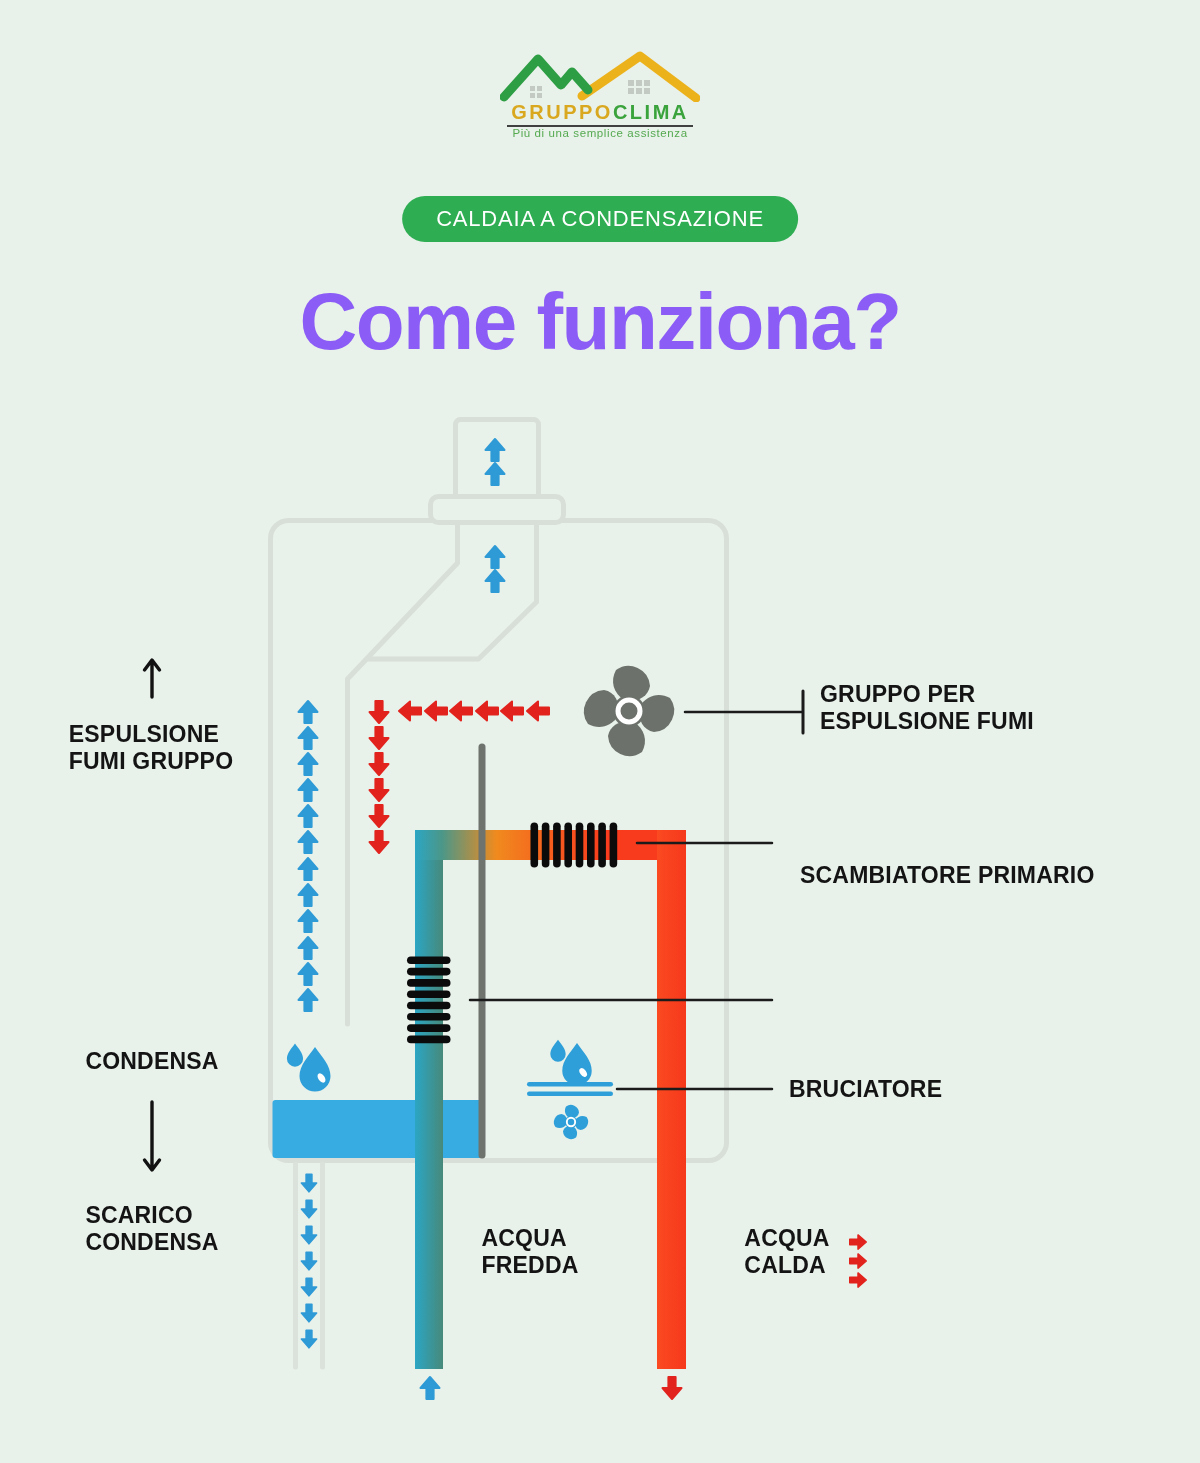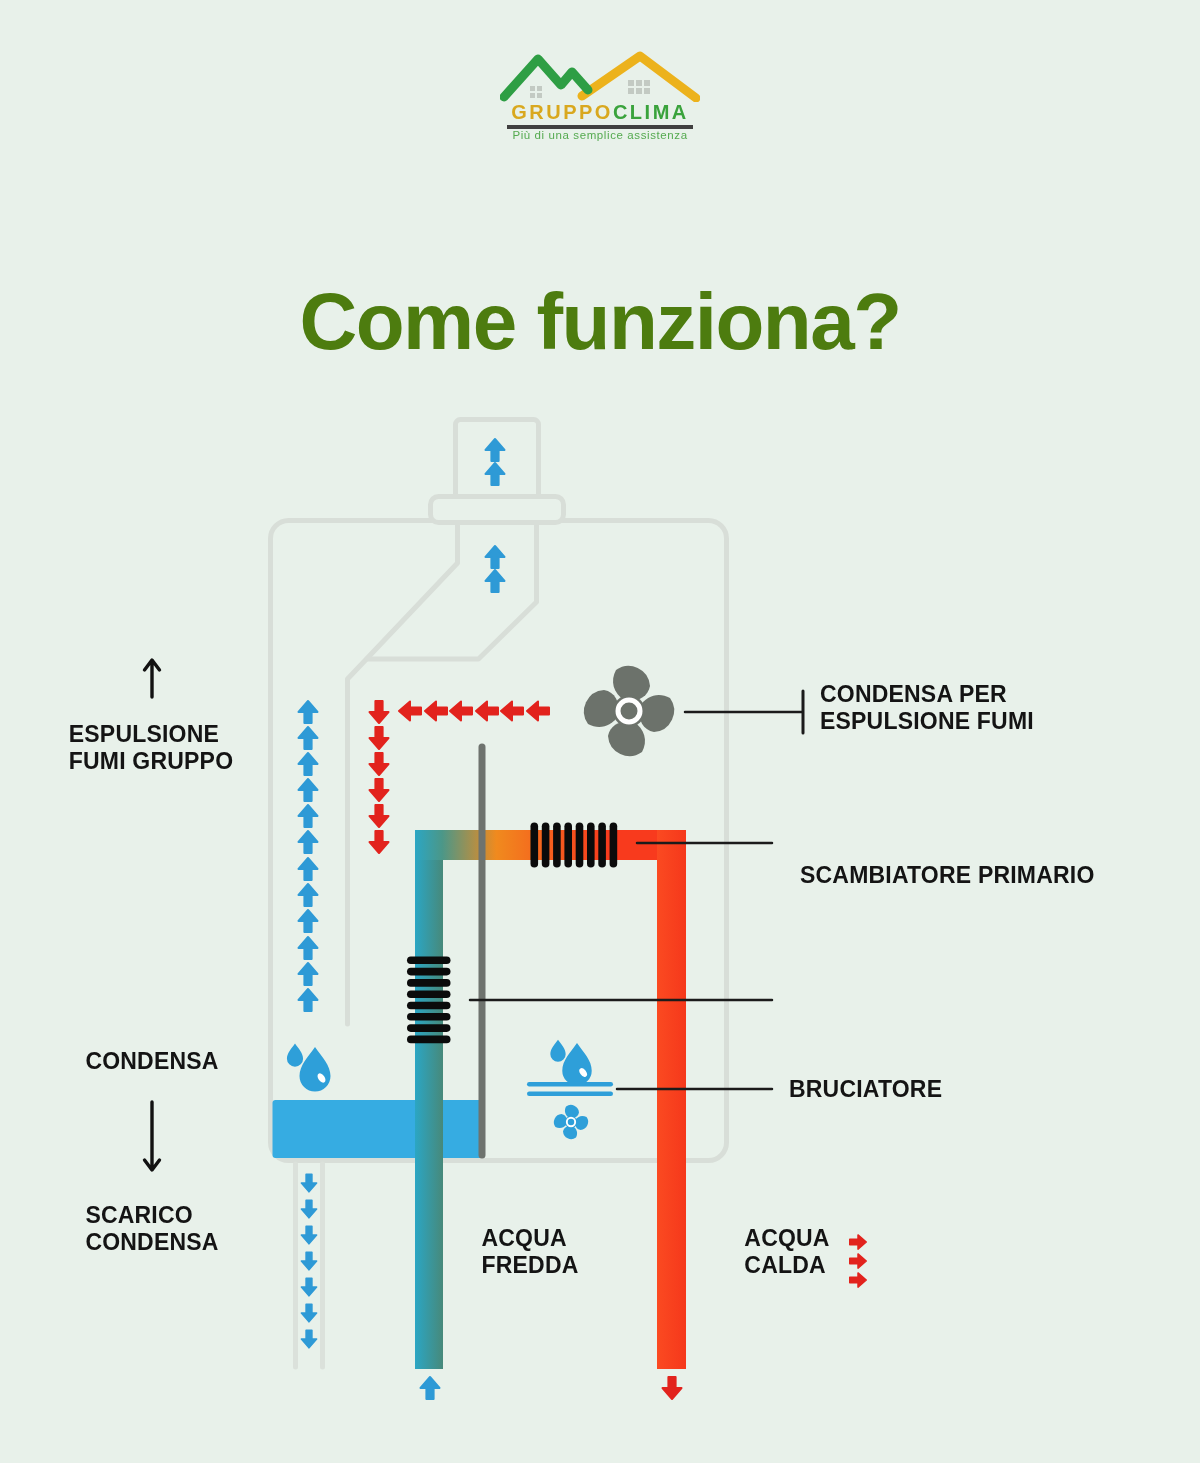--- a/index.html
+++ b/index.html
@@ -12,36 +12,36 @@
   }
   .diagram-svg{position:absolute;left:0;top:0;width:1200px;height:1463px;}
   
   .logo{
     position:absolute;left:0;top:50px;width:1200px;
     display:flex;flex-direction:column;align-items:center;
   }
   .logo-roofs{width:200px;height:52px;}
   .brand{
     font-size:20px;font-weight:700;letter-spacing:2.5px;
-    border-bottom:4px solid #404040;padding:0 4px 3px 4px;line-height:20px;
+    border-bottom:2px solid #404040;padding:0 4px 3px 4px;line-height:20px;
   }
   .brand .gruppo{color:#d9a81e;}
   .brand .clima{color:#3aa33c;}
   .tagline{font-size:11.5px;color:#55aa50;letter-spacing:.6px;}
   .badge{
     position:absolute;left:50%;top:196px;transform:translateX(-50%);
     background:#2ead52;color:#ffffff;
     font-size:22px;letter-spacing:.8px;
     line-height:46px;height:46px;padding:0 34px;border-radius:24px;
     white-space:nowrap;
   }
   .title{
     position:absolute;left:0;top:276px;width:1200px;margin:0;
     text-align:center;
-    font-size:80px;font-weight:800;letter-spacing:-1.5px;color:#4d7c0f;
+    font-size:80px;font-weight:800;letter-spacing:-1.5px;color:#8b5cf6;
   }
   
   .lbl{
     position:absolute;
     font-size:23px;font-weight:700;color:#141414;
     line-height:27px;letter-spacing:.2px;white-space:nowrap;
   }
   .lbl.center{transform:translateX(-50%);}
 </style>
 </head>
@@ -230,24 +230,25 @@
       </g>
       <path d="M 82,46 L 140,6 L 196,48" fill="none" stroke="#ecb21c" stroke-width="9" stroke-linecap="round" stroke-linejoin="round"></path>
       <path d="M 4,47 L 38,9 L 61,35 L 72,22 L 88,40" fill="none" stroke="#2e9e44" stroke-width="9" stroke-linecap="round" stroke-linejoin="round"></path>
     </svg>
     <div class="brand">
       <span class="gruppo">GRUPPO</span><span class="clima">CLIMA</span>
     </div>
     <div class="tagline">Più di una semplice assistenza</div>
   </div>
 
+  <div class="badge">CALDAIA A CONDENSAZIONE</div>
   <h1 class="title">Come funziona?</h1>
 
   <div class="lbl" style="left:820px;top:681px;">
-    <div>CONDENSA PER</div>
+    <div>GRUPPO PER</div>
     <div>ESPULSIONE FUMI</div>
   </div>
 
   <div class="lbl" style="left:800px;top:830px;margin-top:32px;">SCAMBIATORE PRIMARIO</div>
 
 
   <div class="lbl" style="left:789px;top:1076px;">BRUCIATORE</div>
 
   <div class="lbl center" style="left:151px;top:721px;">
     <div>ESPULSIONE</div>

